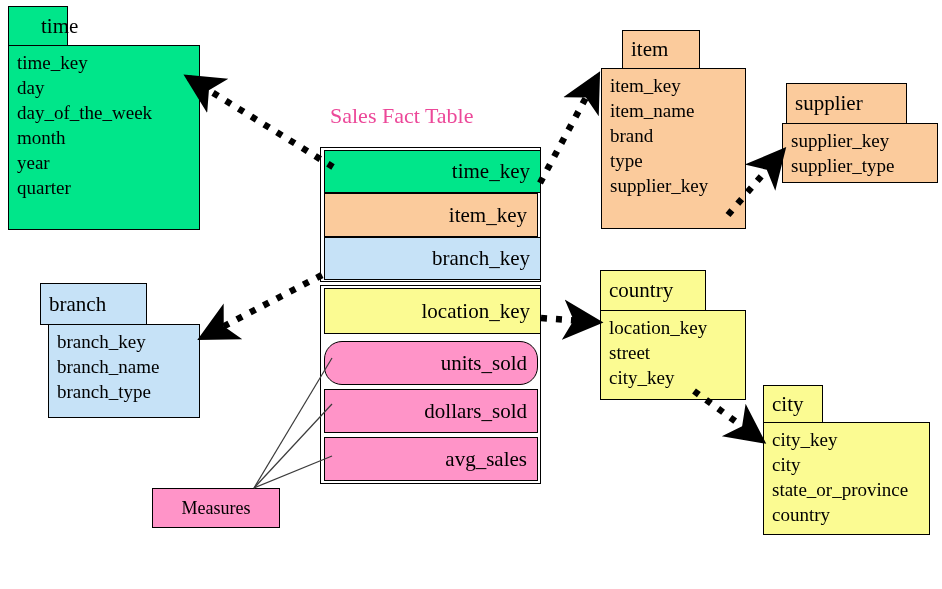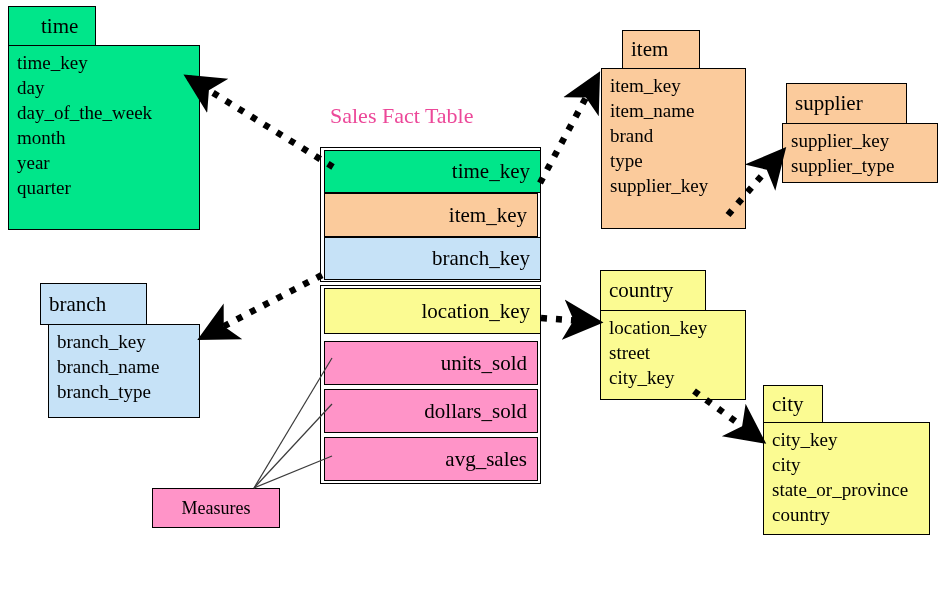--- a/index.html
+++ b/index.html
@@ -89,21 +89,21 @@
     width: 942px;
     height: 589px;
     pointer-events: none;
   }
 </style>
 </head>
 <body>
 
 <div id="canvas">
 
-  <div class="box tab-header" style="left:8px; top:6px; width:88px; height:40px; background:#00e68a;padding-left:32px;">
+  <div class="box tab-header" style="left:8px; top:6px; width:60px; height:40px; background:#00e68a;padding-left:32px;">
     <span class="title-text">time</span>
   </div>
   <div class="box tab-body" style="left:8px; top:45px; width:192px; height:185px; background:#00e68a;">
     <div class="field">time_key</div>
     <div class="field">day</div>
     <div class="field">day_of_the_week</div>
     <div class="field">month</div>
     <div class="field">year</div>
     <div class="field">quarter</div>
   </div>
@@ -165,21 +165,21 @@
   </div>
   <div class="fact-row" style="left:324px; top:193px; width:214px; height:44px; background:#fbcb9c;">
     <span class="rowlabel">item_key</span>
   </div>
   <div class="fact-row" style="left:324px; top:237px; width:217px; height:43px; background:#c6e2f7;">
     <span class="rowlabel">branch_key</span>
   </div>
   <div class="fact-row" style="left:324px; top:288px; width:217px; height:46px; background:#fbfb92;">
     <span class="rowlabel">location_key</span>
   </div>
-  <div class="fact-row" style="left:324px; top:341px; width:214px; height:44px; background:#ff94c8;">
+  <div class="fact-row" style="left:324px; top:341px; width:214px; height:44px; background:#ff94c8;border-radius:18px;">
     <span class="rowlabel">units_sold</span>
   </div>
   <div class="fact-row" style="left:324px; top:389px; width:214px; height:44px; background:#ff94c8;">
     <span class="rowlabel">dollars_sold</span>
   </div>
   <div class="fact-row" style="left:324px; top:437px; width:214px; height:44px; background:#ff94c8;">
     <span class="rowlabel">avg_sales</span>
   </div>
 
   <div class="measures-box" style="left:152px; top:488px; width:128px; height:40px; background:#ff94c8;">

